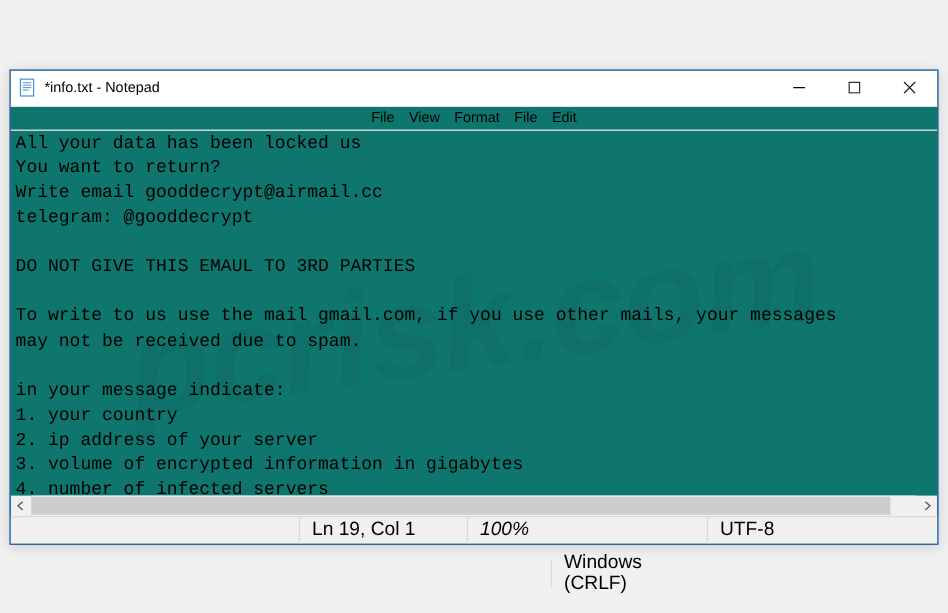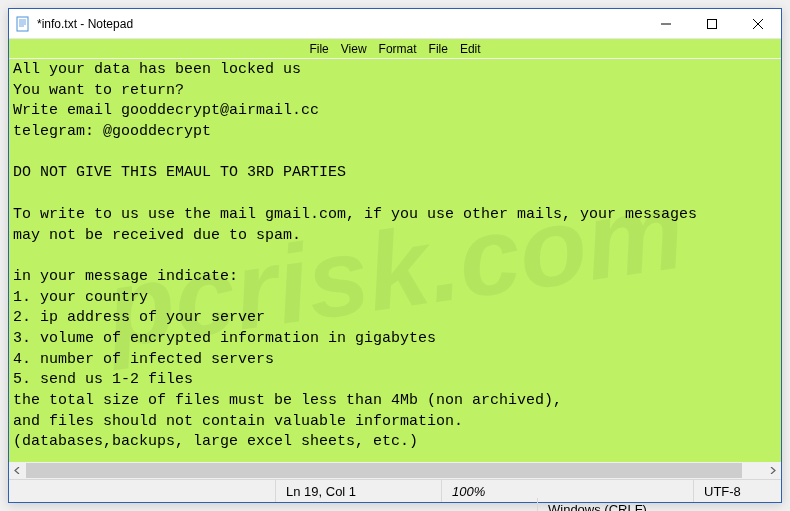--- a/index.html
+++ b/index.html
@@ -8,22 +8,22 @@
       background: #f0f0f0;
       display: flex;
       align-items: center;
       justify-content: center;
       height: 511px;
       width: 790px;
       overflow: hidden;
     }
     .window {
       width: 774px;
-      height: 495px;
-      background: #bef264;
+      height: 396px;
+      background: #0f766e;
       border: 1px solid #2f5fb3;
       display: flex;
       flex-direction: column;
       box-shadow: 0 2px 10px rgba(0,0,0,0.15);
     }
     .titlebar {
       height: 30px;
       background: #fff;
       display: flex;
       align-items: center;
@@ -114,24 +114,22 @@
       bottom: 1px;
       left: 0;
       width: 97%;
       background: #cdcdcd;
     }
     .statusbar {
       height: 23px;
       background: #f0f0f0;
       border-top: 1px solid #d8d8d8;
       display: flex;
-      align-items: center;
-      font-size: 13px;
-      color: #000;
-      gap: 26px;
+      font-size: 16px;
+      color: #000;
     }
     .status-cell {
       padding: 0 10px;
       border-left: 1px solid #d8d8d8;
       height: 100%;
       display: flex;
       align-items: center;
     }
     .status-spacer {
       width: 240px;

